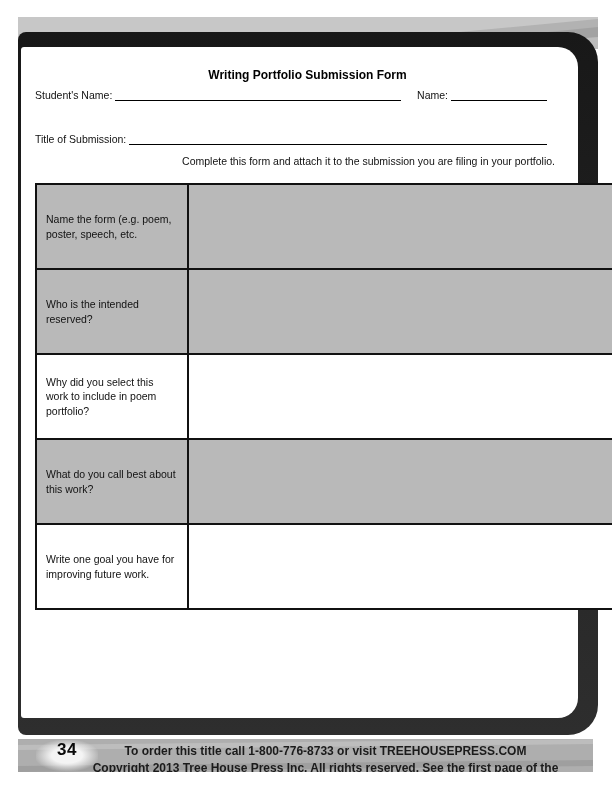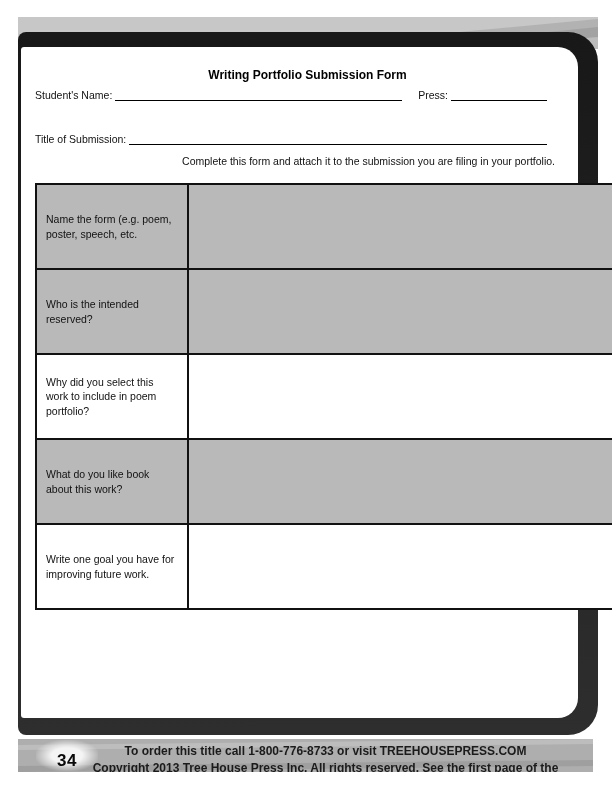--- a/index.html
+++ b/index.html
@@ -78,21 +78,21 @@
   tr.plain td { background:#ffffff; }
 
   
   .footer-band {
     position:absolute; left:18px; top:739px; width:575px; height:33px;
     background:#aeaeae; overflow:hidden;
   }
   .page-number-blob {
     position:absolute; left:18px; top:1px; width:62px; height:31px;
     background:radial-gradient(ellipse at center, #f4f4f4 35%, rgba(244,244,244,0) 75%);
-    display:flex; align-items:flex-end; justify-content:center;
+    display:flex; align-items:flex-start; justify-content:center;
   }
   .page-number {
     font-weight:bold; font-size:17px; color:#0a0a0a; letter-spacing:0.5px;
   }
   .footer-text {
     position:absolute; left:60px; right:20px; top:4px;
     text-align:center;
     font-size:12px; font-weight:bold; color:#1b1b1b; line-height:1.45;
   }
 </style>
@@ -108,21 +108,21 @@
 </div>
 
 <div class="frame">
   <div class="sheet">
 
     <h1 class="form-title">Writing Portfolio Submission Form</h1>
 
     <div class="fill-row row-name">
       <span class="label">Student's Name:</span>
       <span class="blank-line grow"></span>
-      <span class="label date-label">Press:</span>
+      <span class="label date-label">Name:</span>
       <span class="blank-line date-line"></span>
     </div>
 
     <div class="fill-row row-title">
       <span class="label">Title of Submission:</span>
       <span class="blank-line grow"></span>
     </div>
 
     <p class="instruction">Complete this form and attach it to the submission you are filing in your portfolio.</p>
 
@@ -134,21 +134,21 @@
         </tr>
         <tr class="shaded">
           <td class="q">Who is the intended reserved?</td>
           <td class="a"></td>
         </tr>
         <tr class="plain">
           <td class="q">Why did you select this work to include in poem portfolio?</td>
           <td class="a"></td>
         </tr>
         <tr class="shaded">
-          <td class="q">What do you like book about this work?</td>
+          <td class="q">What do you call best about this work?</td>
           <td class="a"></td>
         </tr>
         <tr class="plain">
           <td class="q">Write one goal you have for improving future work.</td>
           <td class="a"></td>
         </tr>
       </tbody>
     </table>
 
   </div>

